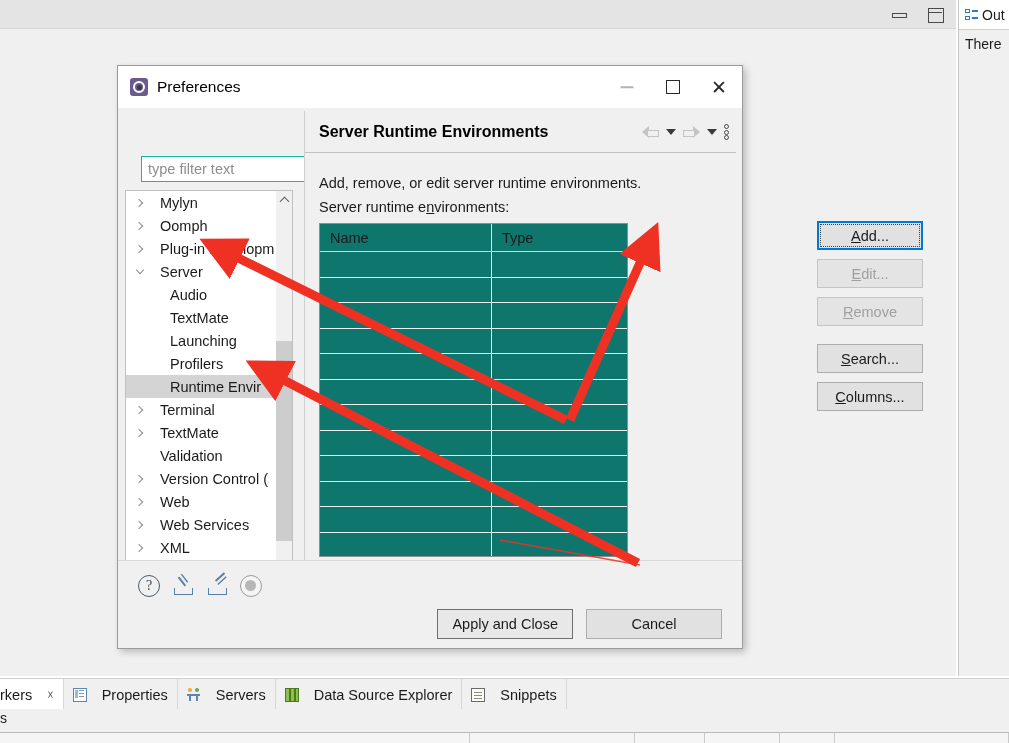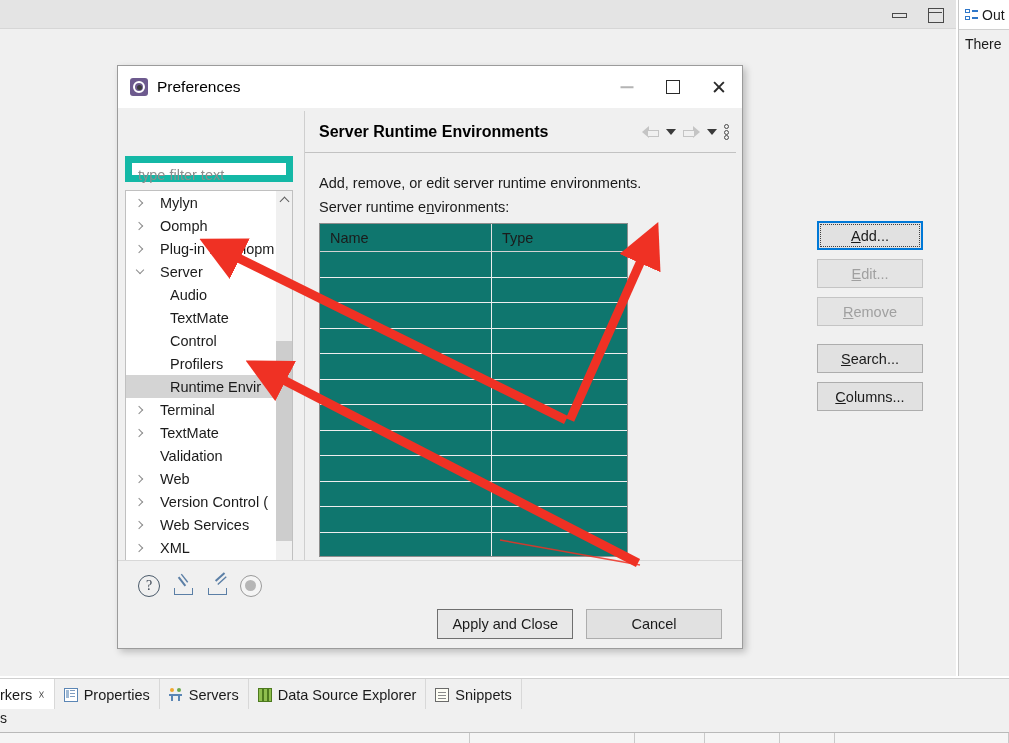--- a/index.html
+++ b/index.html
@@ -70,21 +70,21 @@
   .ico-outline i:nth-child(4){ left:7px; top:9px; width:6px; height:1.5px;}
 
   
   .viewbar {
     position: absolute; left: 0; top: 678px; width: 1009px; height: 31px;
     background: #f0f0f0;
     border-top: 1px solid #cfcfcf;
   }
   .viewtabs { display: flex; align-items: stretch; height: 31px; }
   .vtab {
-    display: flex; align-items: center; gap: 6px;
+    display: flex; align-items: center; gap: 15px;
     padding: 0 9px; font-size: 14.5px; color: #1b1b1b;
     border-right: 1px solid #d8d8d8;
     background: #f0f0f0;
     white-space: nowrap;
   }
   .vtab.active { background: #ffffff; }
   .vtab.first { padding-left: 0; }
 
   .statusline {
     position: absolute; left: 0; top: 709px; width: 1009px; height: 24px;
@@ -156,22 +156,22 @@
   .dw-max span { width:14px; height:14px; border:1.6px solid #2a2a2a; }
   .dw-close span { font-size: 19px; color:#2a2a2a; line-height:1; font-weight:300;}
 
   .dlg-content { position: relative; height: 495px; }
 
   
   .tree-panel {
     position: absolute; left: 7px; top: 3px; width: 174px; height: 466px;
   }
   .filter-box {
-    position: absolute; left: 0px; top: 45px; width: 168px; height: 26px;
-    border: 7px solid #14b8a6; background: #ffffff;
+    position: absolute; left: 16px; top: 45px; width: 168px; height: 26px;
+    border: 1px solid #14b8a6; background: #ffffff;
     font-size: 14.5px; color: #8d8d8d;
     padding: 0 6px; line-height: 24px;
   }
   .tree-wrap {
     position: absolute; left: 0px; top: 79px; width: 168px; height: 395px;
     background: #ffffff; border: 1px solid #c0c0c0;
     overflow: hidden;
   }
   .tree-list { position: absolute; left:0; top:0; width: 152px; }
   .tree-item {
@@ -410,21 +410,21 @@
                 </span>
                 <span>Server</span>
               </div>
             <div class="tree-item child">
                 <span>Audio</span>
               </div>
             <div class="tree-item child">
                 <span>TextMate</span>
               </div>
             <div class="tree-item child">
-                <span>Control</span>
+                <span>Launching</span>
               </div>
             <div class="tree-item child">
                 <span>Profilers</span>
               </div>
             <div class="tree-item child selected">
                 <span>Runtime Envir</span>
               </div>
             <div class="tree-item">
                 <span class="tw">
                   <i class="chev"></i>
@@ -438,27 +438,27 @@
                 <span>TextMate</span>
               </div>
             <div class="tree-item">
                 <span class="tw"></span>
                 <span>Validation</span>
               </div>
             <div class="tree-item">
                 <span class="tw">
                   <i class="chev"></i>
                 </span>
+                <span>Version Control (</span>
+              </div>
+            <div class="tree-item">
+                <span class="tw">
+                  <i class="chev"></i>
+                </span>
                 <span>Web</span>
-              </div>
-            <div class="tree-item">
-                <span class="tw">
-                  <i class="chev"></i>
-                </span>
-                <span>Version Control (</span>
               </div>
             <div class="tree-item">
                 <span class="tw">
                   <i class="chev"></i>
                 </span>
                 <span>Web Services</span>
               </div>
             <div class="tree-item">
                 <span class="tw">
                   <i class="chev"></i>

